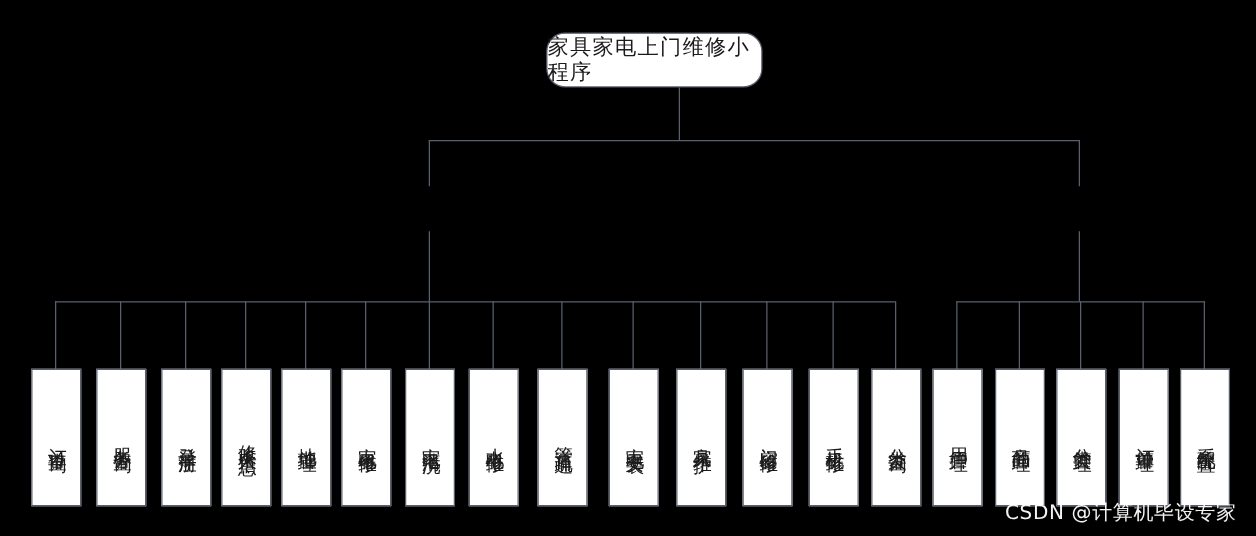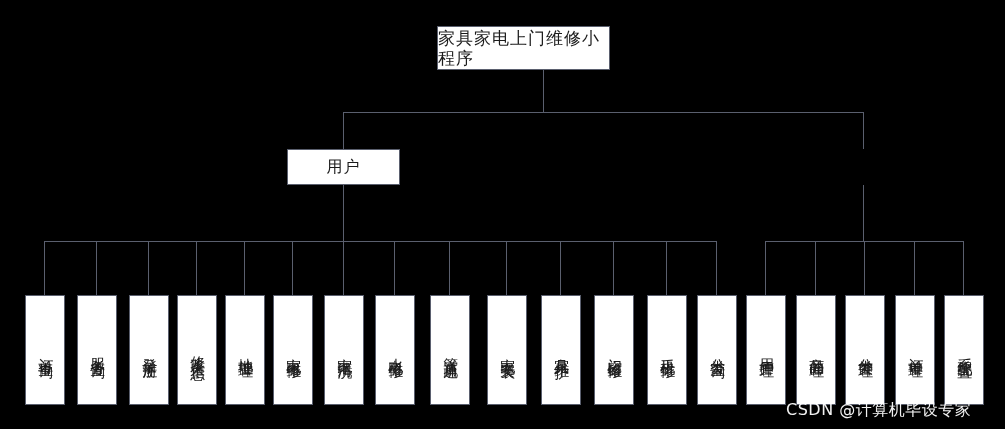--- a/index.html
+++ b/index.html
@@ -24,20 +24,21 @@
     box-sizing: border-box;
     color: #1b1b1b;
     display: flex;
     align-items: center;
     justify-content: center;
     line-height: 1.18;
   }
   .node.root {
     font-size: 17px;
     letter-spacing: 1px;
+    border-radius: 15px;
   }
   .node.mid {
     font-size: 16px;
     letter-spacing: 1px;
   }
   .node.leaf {
     font-size: 15px;
     writing-mode: vertical-rl;
     text-orientation: upright;
     letter-spacing: 2px;
@@ -69,23 +70,20 @@
 
   <div class="node root" style="left:437px; top:26px; width:173px; height:44px;">
     <span>家具家电上门维修小程序</span>
   </div>
 
   <div class="line v" style="left:543px; top:70px; width:1px; height:42px;"></div>
   <div class="line h" style="left:343px; top:112px; width:521px; height:1px;"></div>
   <div class="line v" style="left:343px; top:112px; width:1px; height:37px;"></div>
   <div class="line v" style="left:863px; top:112px; width:1px; height:37px;"></div>
 
-  <div class="node mid" style="left:287px; top:149px; width:113px; height:36px;">
-    <span>用户</span>
-  </div>
 
   <div class="line v" style="left:343px; top:185px; width:1px; height:56px;"></div>
   <div class="line h" style="left:44px; top:241px; width:672px; height:1px;"></div>
 
   <div class="line v" style="left:863px; top:185px; width:1px; height:56px;"></div>
   <div class="line h" style="left:765px; top:241px; width:199px; height:1px;"></div>
 
   <div class="line v" style="left:44px; top:241px; width:1px; height:54px;"></div>
   <div class="line v" style="left:96px; top:241px; width:1px; height:54px;"></div>
   <div class="line v" style="left:148px; top:241px; width:1px; height:54px;"></div>
@@ -159,15 +157,15 @@
   <div class="node leaf" style="left:845px; top:295px; width:40px; height:110px;">
     <span class="leaf-label">分类管理</span>
   </div>
   <div class="node leaf" style="left:895px; top:295px; width:40px; height:110px;">
     <span class="leaf-label">订单管理</span>
   </div>
   <div class="node leaf" style="left:944px; top:295px; width:40px; height:110px;">
     <span class="leaf-label">系统配置</span>
   </div>
 
-  <div id="watermark" style="left:786px; top:400px;">CSDN @计算机毕设专家</div>
+  <div id="watermark" style="left:804px; top:400px;">CSDN @计算机毕设专家</div>
 
 </div>
 
 </body></html>

